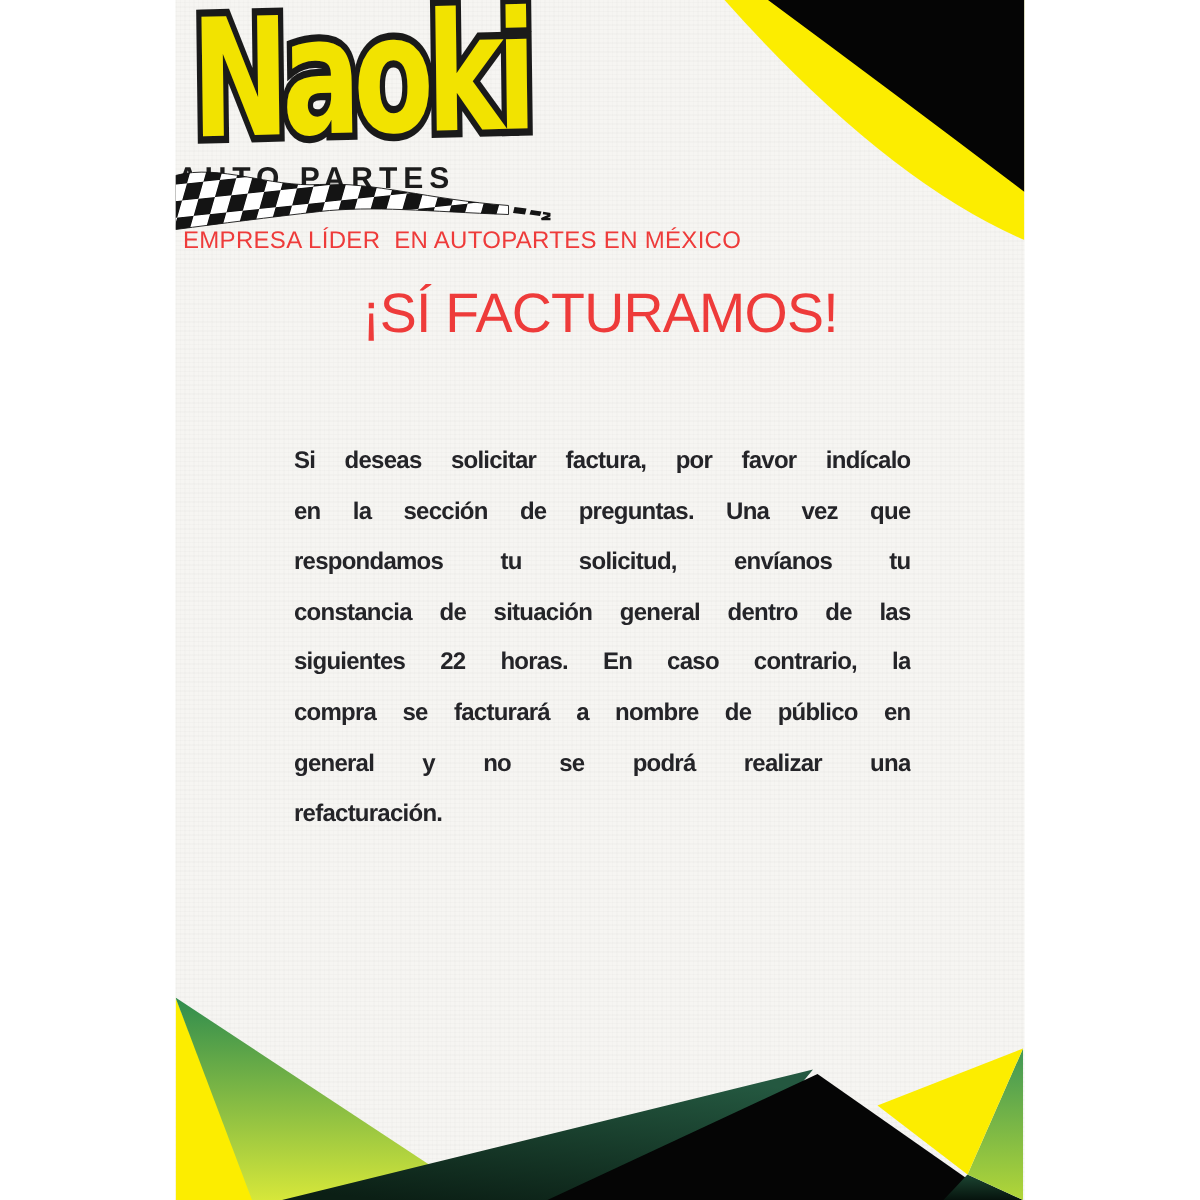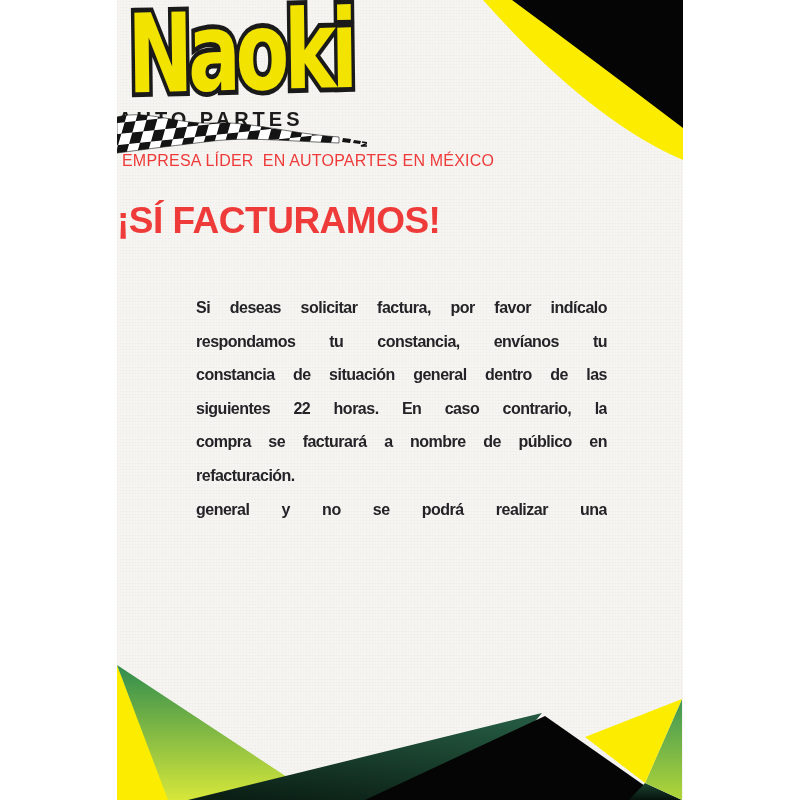--- a/index.html
+++ b/index.html
@@ -14,22 +14,22 @@
         font-family:"DejaVu Sans", sans-serif;font-weight:bold;font-size:78px;
         letter-spacing:-5px;color:#f2e300;
         -webkit-text-stroke:7px #1a1a1a;paint-order:stroke fill;
         transform:scaleY(1.40) rotate(-1deg);transform-origin:left top;line-height:1;}
   .subtitle{position:absolute;left:1px;top:108px;font-size:20px;font-weight:bold;
             letter-spacing:4px;color:#1c1c1c;white-space:pre;}
   .flag{position:absolute;left:0px;top:112px;}
   .tagline{position:absolute;left:5px;top:152px;font-size:16px;font-weight:normal;
            color:#ee3b3a;white-space:pre;letter-spacing:0.2px;}
   
-  .headline{position:absolute;left:0;top:200px;width:566px;text-align:left;
-            font-size:37px;font-weight:bold;letter-spacing:-0.5px;color:#ee3b3a;}
+  .headline{position:absolute;left:0;top:188px;width:566px;text-align:center;
+            font-size:37px;font-weight:normal;letter-spacing:-0.5px;color:#ee3b3a;}
   .paragraph{position:absolute;left:79px;top:291px;width:411px;}
   .line{font-size:16px;font-weight:bold;letter-spacing:-0.5px;color:#242428;
         line-height:33.6px;height:33.6px;overflow:hidden;
         text-align:justify;text-align-last:justify;}
   .line.last{text-align-last:left;}
   
   .deco-top-right{position:absolute;right:0;top:0;display:block;}
   .deco-bottom{position:absolute;left:0;bottom:0;display:block;}
 </style>
 </head>
@@ -59,26 +59,27 @@
       <path d="M237,28 l7,1 l-1,3 l-7,-1 Z" fill="#141414"></path>
       <path d="M245,30 l6,1 l-7,3 l7,0" stroke="#141414" stroke-width="1.6" fill="none"></path>
     </svg>
 
     <div class="tagline">EMPRESA LÍDER  EN AUTOPARTES EN MÉXICO</div>
 
     <div class="headline">¡SÍ FACTURAMOS!</div>
 
     <div class="paragraph">
       <div class="line">Si deseas solicitar factura, por favor indícalo</div>
-      <div class="line">respondamos tu constancia, envíanos tu</div>
+      <div class="line">en la sección de preguntas. Una vez que</div>
+      <div class="line">respondamos tu solicitud, envíanos tu</div>
       <div class="line">constancia de situación general dentro de las</div>
       <div class="line">siguientes 22 horas. En caso contrario, la</div>
       <div class="line">compra se facturará a nombre de público en</div>
+      <div class="line">general y no se podrá realizar una</div>
       <div class="line last">refacturación.</div>
-      <div class="line">general y no se podrá realizar una</div>
     </div>
 
     <svg class="deco-bottom" width="566" height="145" viewBox="0 0 566 145">
       <defs>
         <linearGradient id="gLeftGreen" x1="0" y1="0" x2="0" y2="1">
           <stop offset="0" stop-color="#2f8c4e"></stop>
             <stop offset="1" stop-color="#d6e73a"></stop>
         </linearGradient>
         <linearGradient id="gMountain" x1="0.6" y1="0" x2="0.2" y2="1">
           <stop offset="0" stop-color="#245840"></stop>

